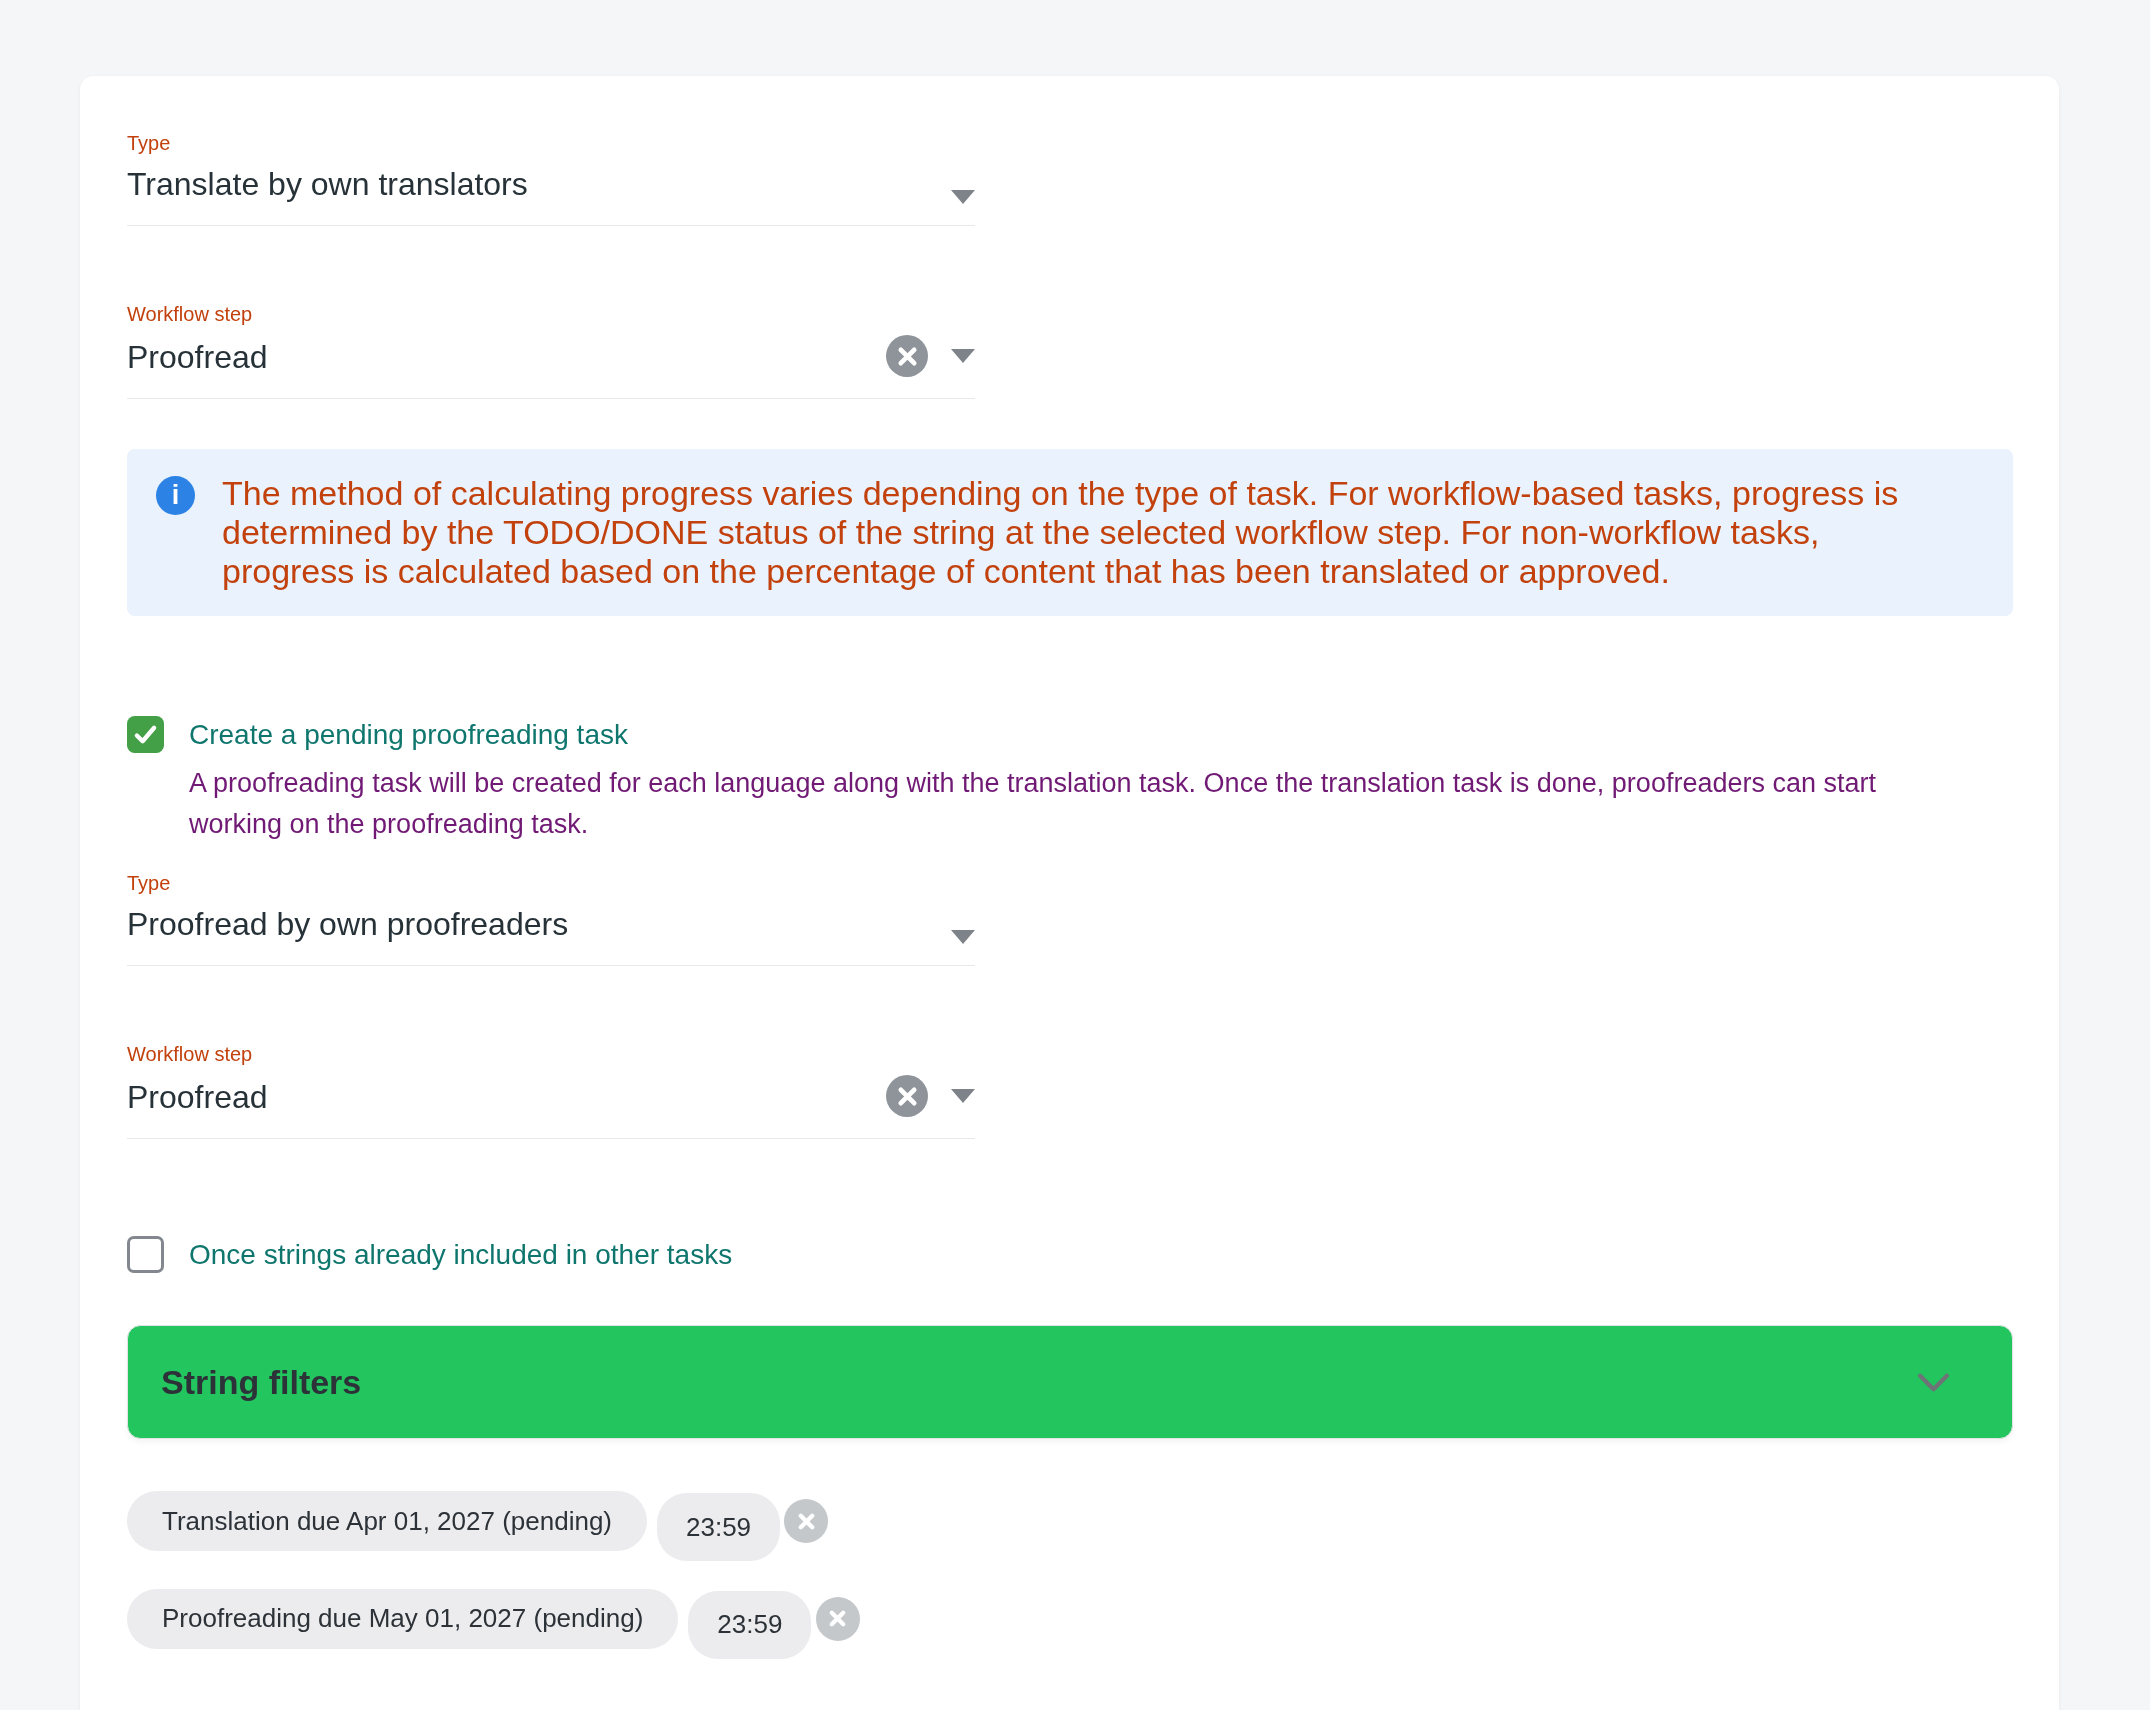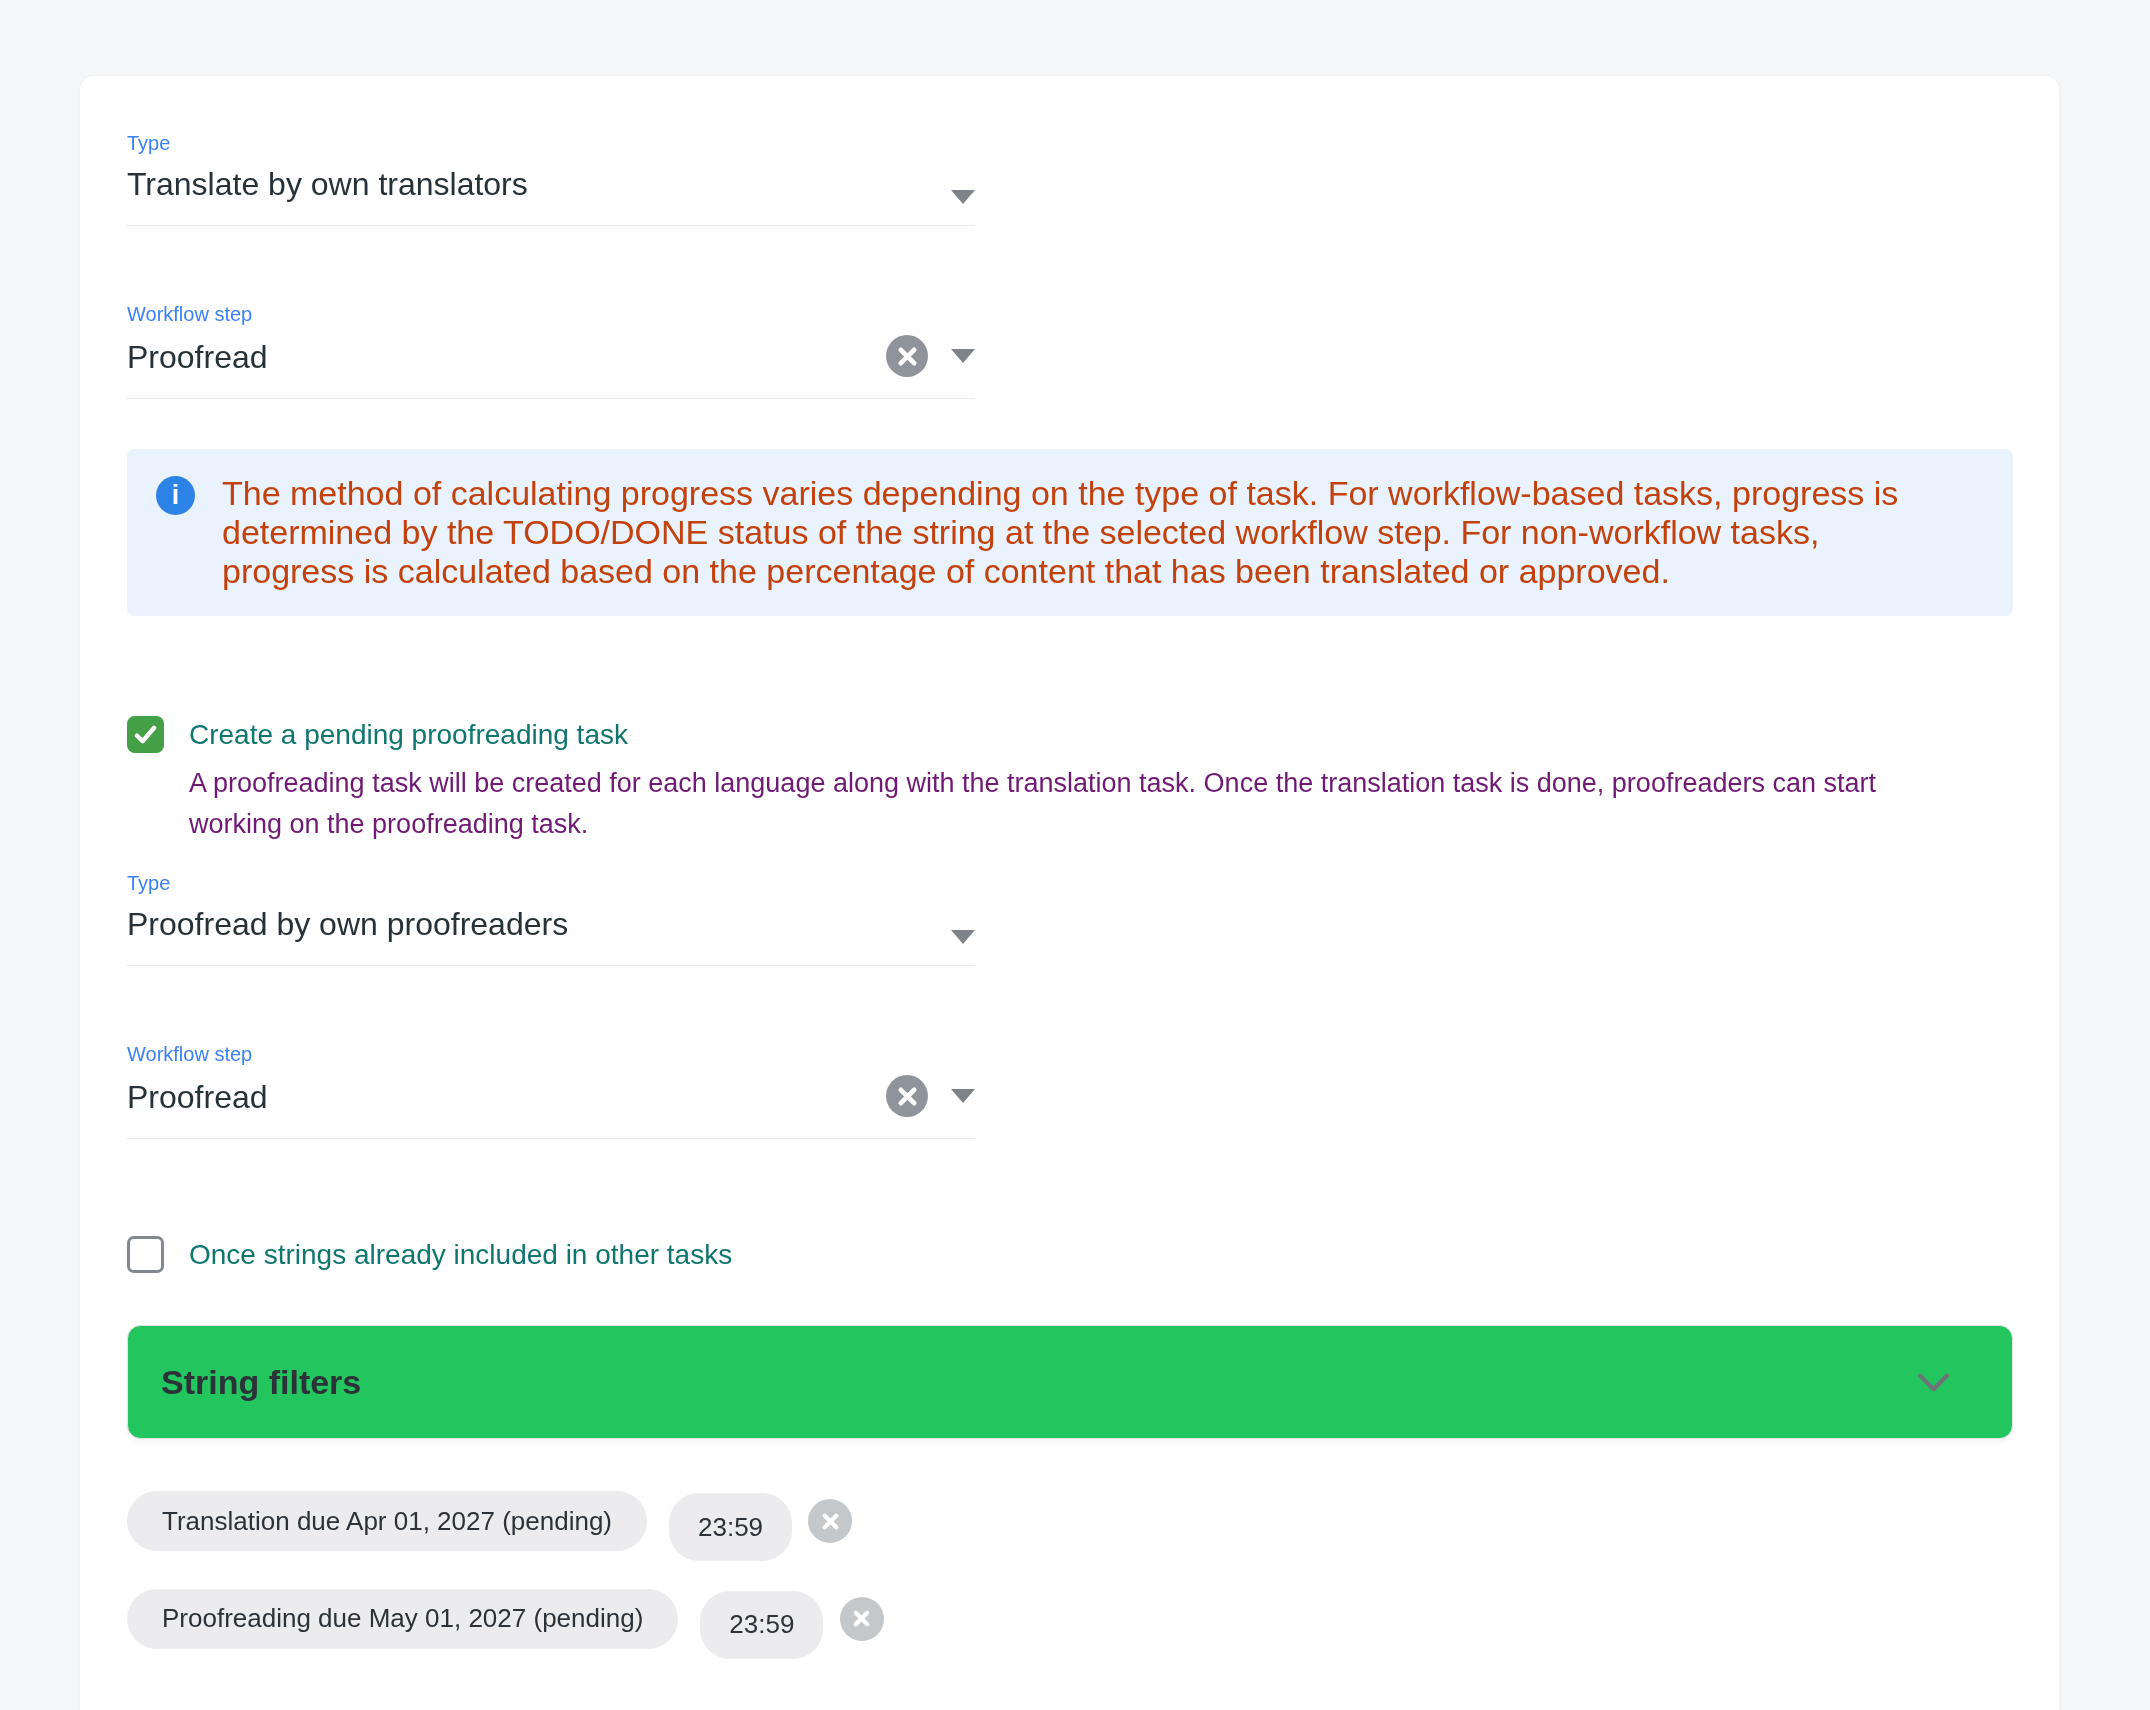--- a/index.html
+++ b/index.html
@@ -12,21 +12,21 @@
   .card{
     position:absolute;left:80px;top:76px;width:1979px;height:1699px;
     background:#ffffff;border-radius:13.5px;
     box-shadow:0 1px 3.9px rgba(0,0,0,0.06);
   }
   .content{padding:56px 46px 0 47px;}
 
   
   .field{width:848px;}
   .field + .field{margin-top:77px;}
-  .field-label{font-size:20px;line-height:23px;color:#3b82f6;}
+  .field-label{font-size:20px;line-height:23px;color:#c2410c;}
   .field-control{
     display:flex;align-items:flex-end;margin-top:9.7px;
     padding-bottom:21px;border-bottom:1.9px solid #e7e9ea;cursor:pointer;
   }
   .field-value{font-size:32px;line-height:39px;color:#263238;flex:1;white-space:nowrap;}
   .icon-group{display:flex;align-items:center;gap:23px;}
   .clear-btn{
     width:42px;height:42px;border-radius:50%;background:#8e9499;
     display:flex;align-items:center;justify-content:center;flex:none;cursor:pointer;
   }
@@ -67,21 +67,21 @@
     margin-top:52px;height:114px;box-sizing:border-box;
     border:1.9px solid #e2e4e6;border-radius:13.5px;background:#22c55e;
     display:flex;align-items:center;padding:0 60px 0 33px;cursor:pointer;
     box-shadow:0 3.9px 5.8px rgba(0,0,0,0.04);
   }
   .panel-title{font-size:34px;font-weight:600;color:#2c3238;}
   .panel-chevron{margin-left:auto;display:flex;align-items:center;}
 
   
   .chips{margin-top:42px;display:flex;flex-direction:column;gap:17.4px;}
-  .chip-row{display:flex;align-items:center;gap:22px;}
+  .chip-row{display:flex;align-items:center;gap:10px;}
   .chip{
     height:60px;border-radius:30px;background:#ececee;
     display:flex;align-items:center;padding:0 35px;
     font-size:26px;font-weight:500;color:#2c3238;white-space:nowrap;cursor:pointer;
   }
   .chip-time{padding:4px 29px;margin-top:12px;}
   .chip-x{
     width:44px;height:44px;border-radius:50%;background:#c4c8cb;flex:none;
     display:flex;align-items:center;justify-content:center;cursor:pointer;margin-left:-5.8px;
   }

